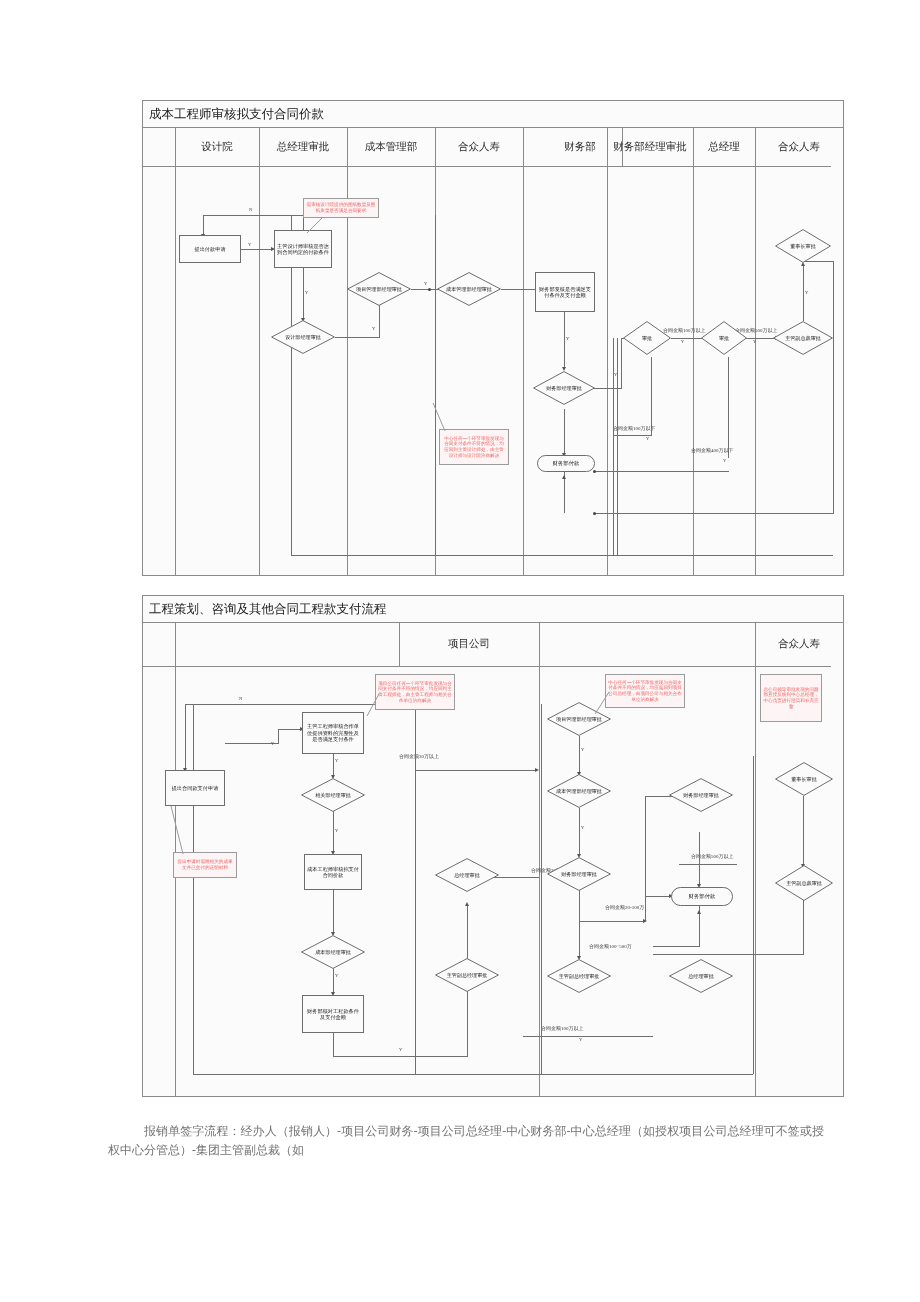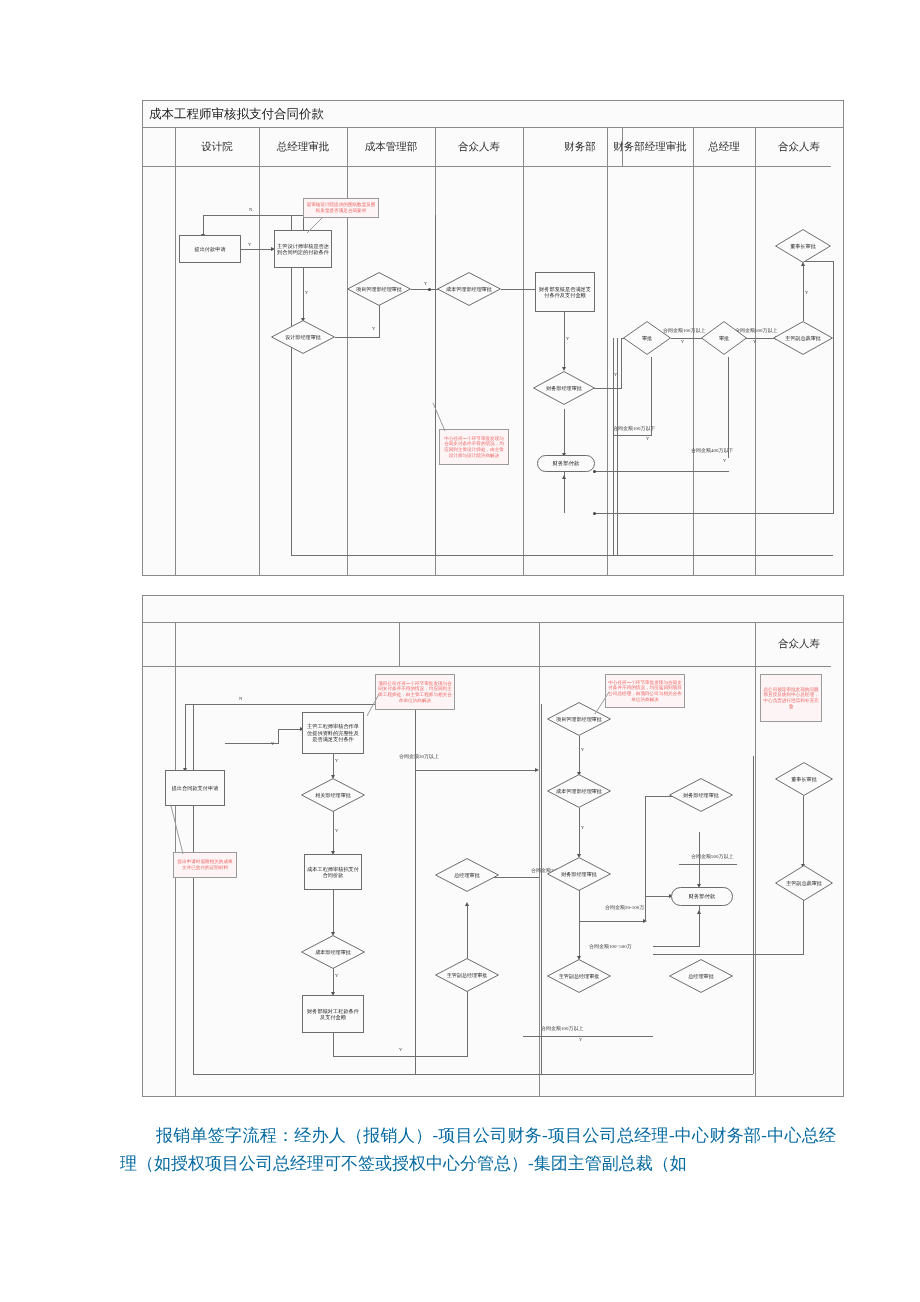--- a/index.html
+++ b/index.html
@@ -72,22 +72,22 @@
   .lnh{height:1px;}
   .lnv{width:1px;}
   .arw{position:absolute;width:0;height:0;}
   .arw.d{border-left:2.6px solid transparent;border-right:2.6px solid transparent;border-top:4px solid #555;}
   .arw.u{border-left:2.6px solid transparent;border-right:2.6px solid transparent;border-bottom:4px solid #555;}
   .arw.r{border-top:2.6px solid transparent;border-bottom:2.6px solid transparent;border-left:4px solid #555;}
   .dot{position:absolute;width:3px;height:3px;background:#444;border-radius:50%;}
 
   
   .para{
-    position:absolute;left:120px;top:1122px;width:716px;
-    font-size:17px;line-height:1.62;color:#0369a1;
+    position:absolute;left:108px;top:1122px;width:716px;
+    font-size:12px;line-height:1.62;color:#737373;
     text-align:justify;text-indent:36px;
   }
 </style>
 </head>
 <body>
 
 <div class="page">
 
   <div class="watermark">www.bdocx.com</div>
 
@@ -266,25 +266,27 @@
     </svg>
 
     <div class="note" style="left:296px;top:328px;width:70px;height:36px;">中心任何一个环节审批发现与合同支付条件不符的情况，均应回到主管设计师处，由主管设计师与设计院洽商解决</div>
     <svg style="position:absolute;left:288px;top:300px;width:22px;height:32px;">
       <line x1="2" y1="2" x2="14" y2="30" stroke="#9b9b9b" stroke-width="1"></line>
     </svg>
   </div>
 
   <div class="flow" style="left:142px;top:595px;width:700px;height:500px;">
 
+    <div class="flow-title">工程策划、咨询及其他合同工程款支付流程</div>
     <div class="flow-title-rule" style="top:26px;"></div>
 
     <div class="hdr-row" style="top:26px;height:44px;">
       <div class="hdr-cell" style="left:0;width:32px;"></div>
       <div class="hdr-cell" style="left:32px;width:224px;"></div>
+      <div class="hdr-cell" style="left:256px;width:140px;border-right:none;">项目公司</div>
       <div class="hdr-cell last" style="left:612px;width:88px;">合众人寿</div>
     </div>
 
     <div class="lane" style="left:32px;top:26px;"></div>
     <div class="lane" style="left:256px;top:26px;height:44px;bottom:auto;"></div>
     <div class="lane" style="left:396px;top:26px;"></div>
     <div class="lane" style="left:612px;top:26px;"></div>
 
     <div class="ln lnh" style="left:42px;top:108px;width:230px;"></div>
     <div class="ln lnv" style="left:42px;top:108px;height:66px;"></div>

